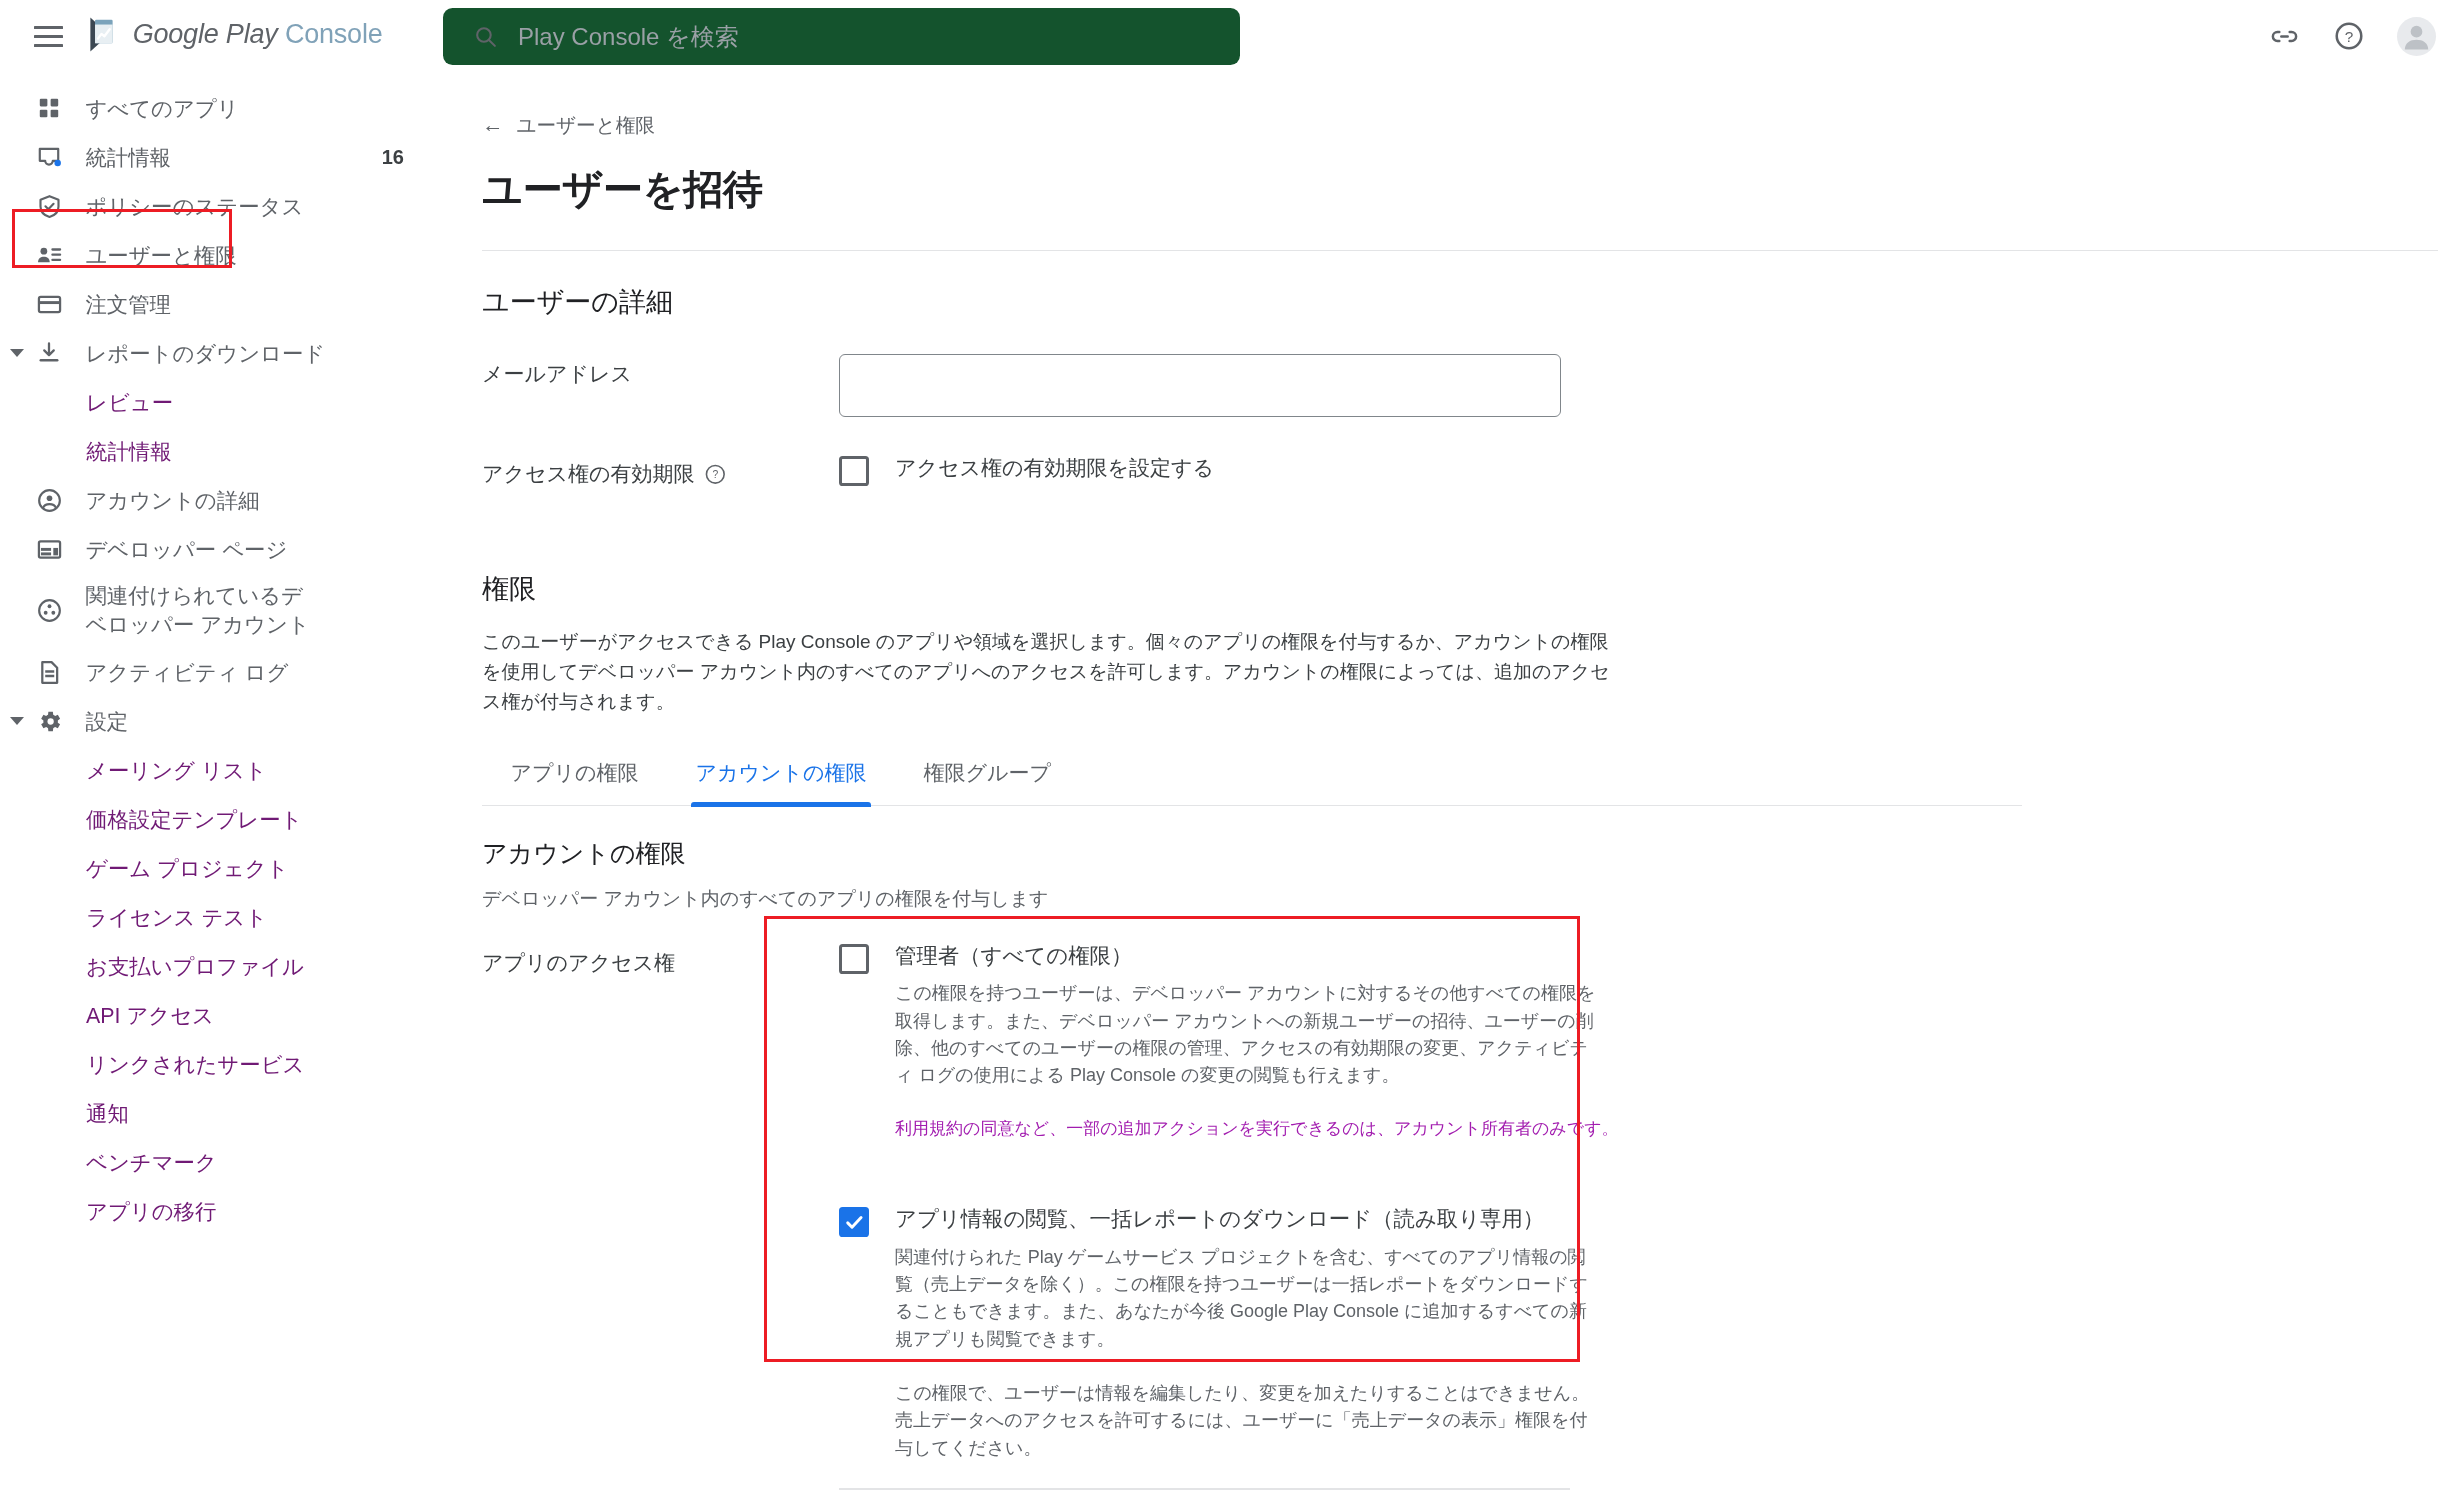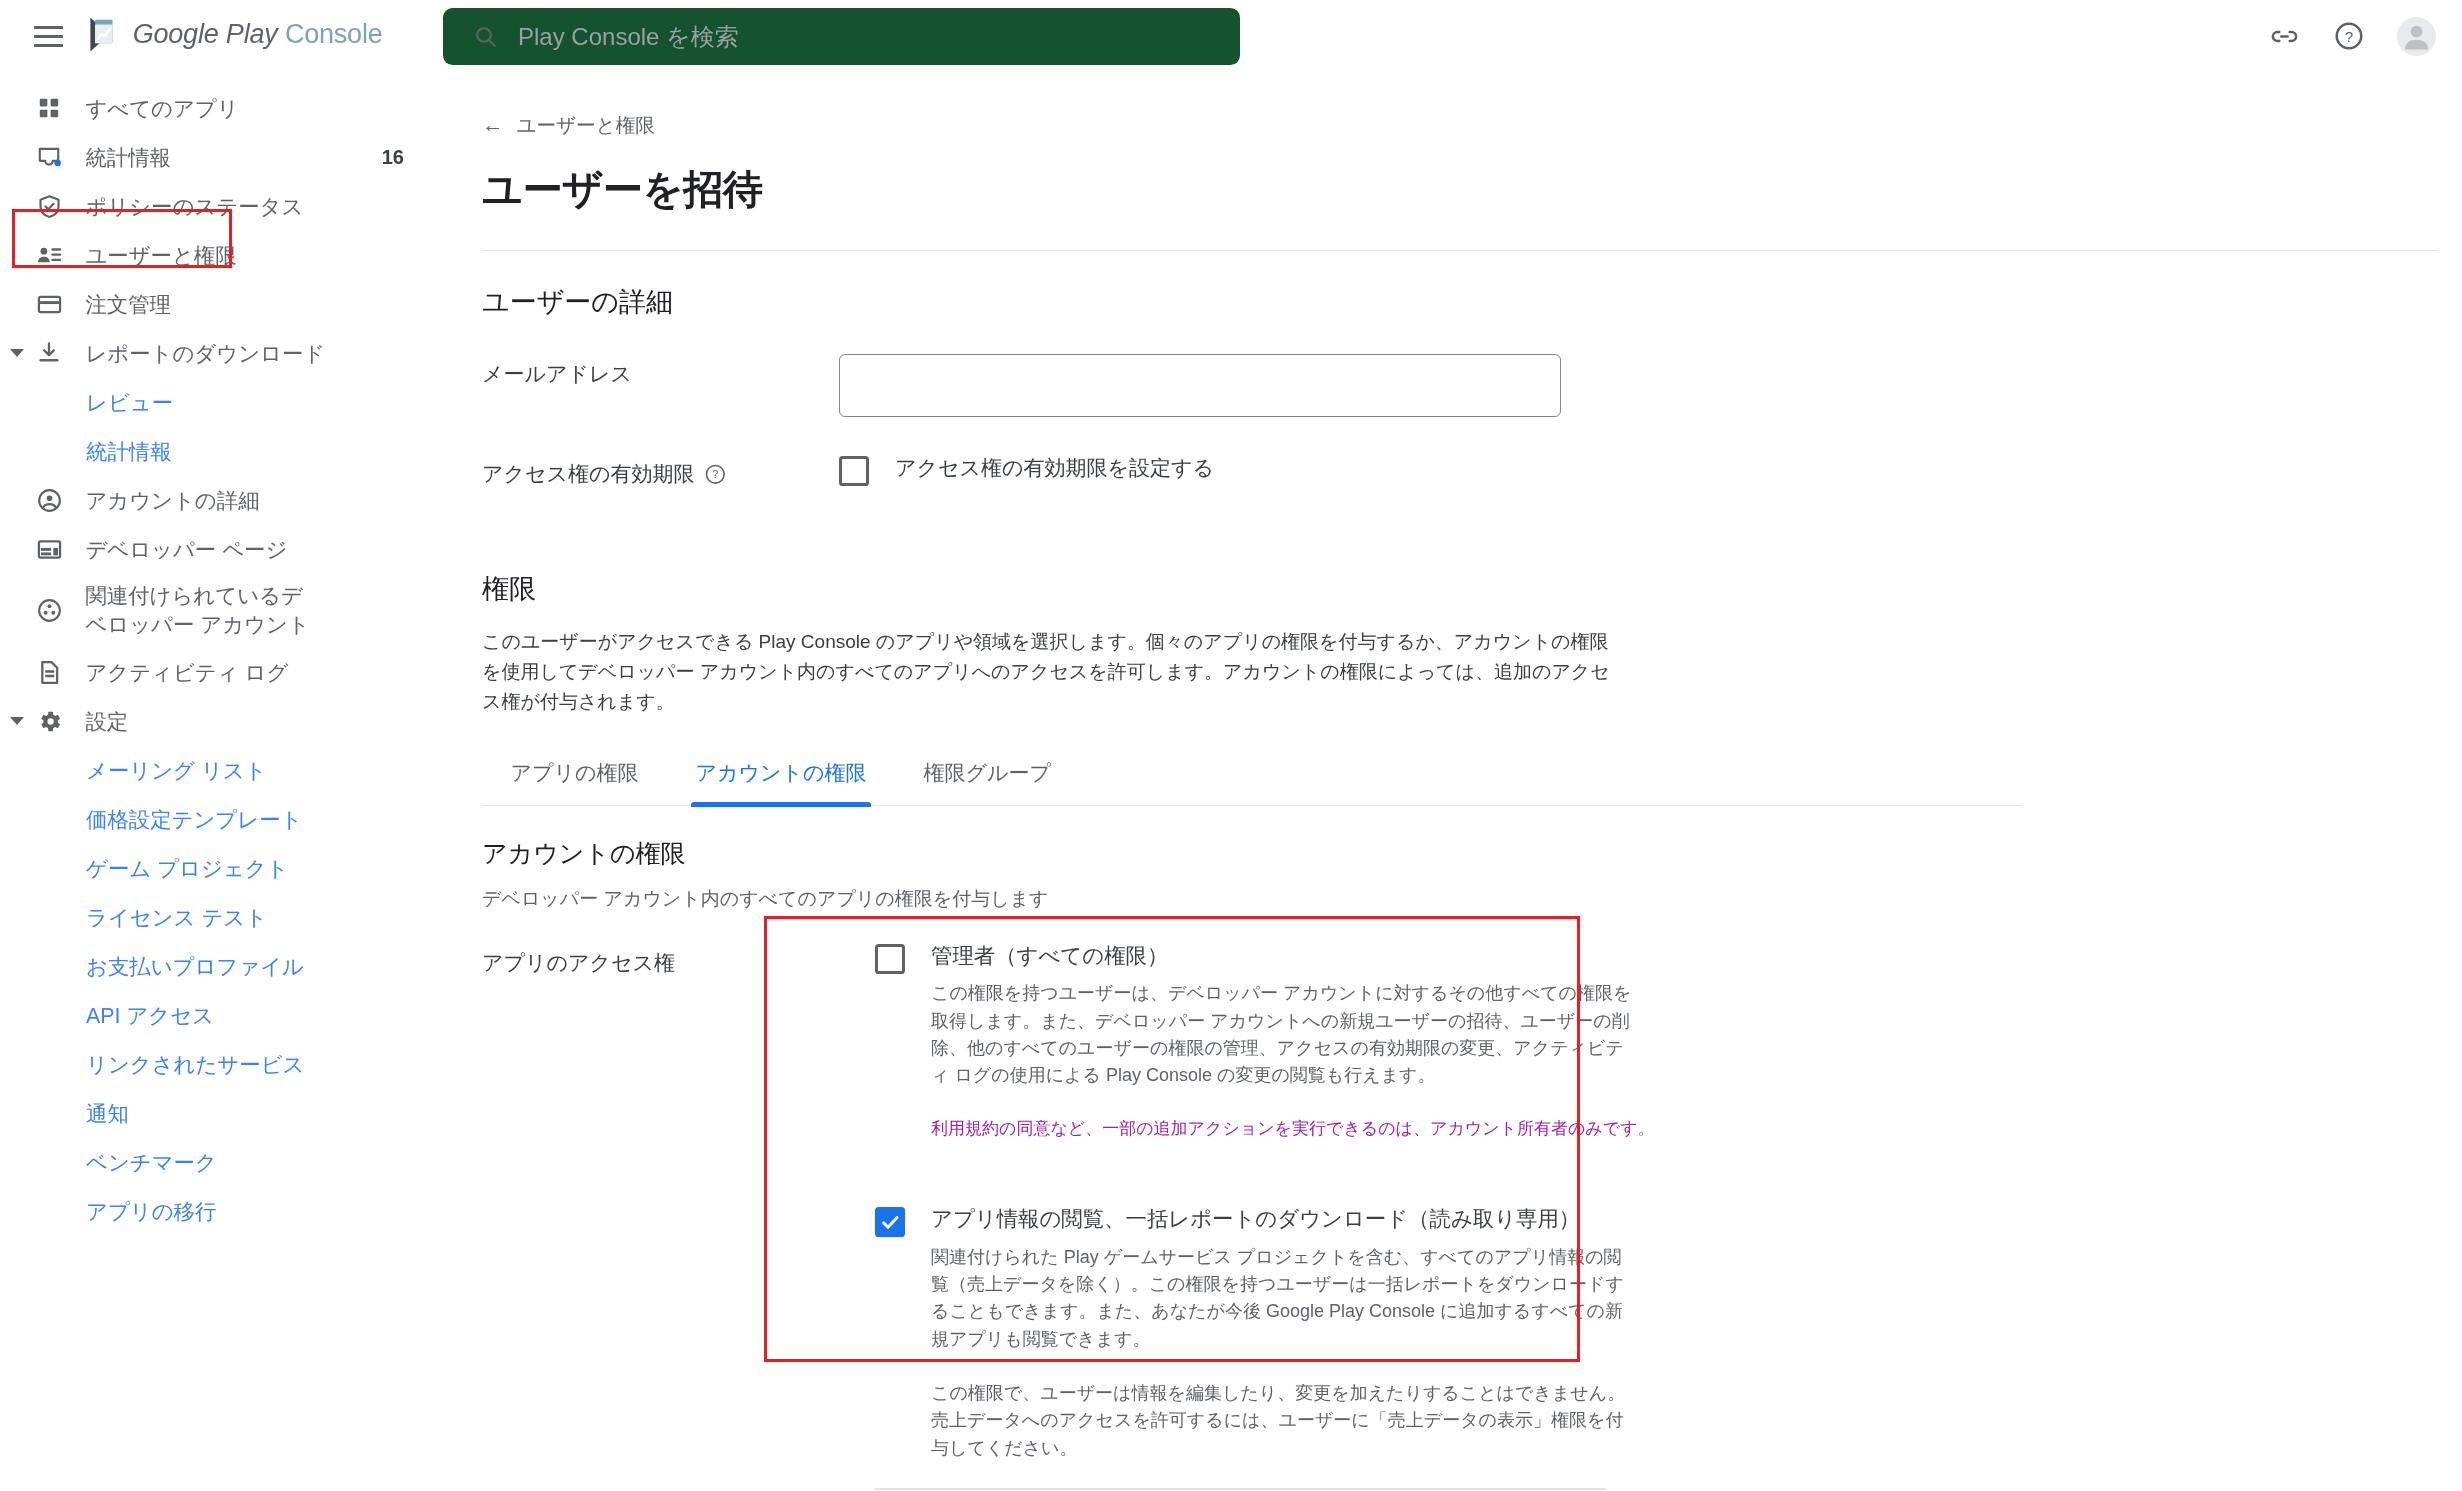--- a/index.html
+++ b/index.html
@@ -92,21 +92,21 @@
     transform: translateY(-50%);
     width: 0; height: 0;
     border-left: 7.7px solid transparent;
     border-right: 7.7px solid transparent;
     border-top: 8.3px solid #5f6368;
   }
   .nav-sub {
     display: flex; align-items: center;
     height: 49px;
     padding-left: 86px;
-    font-size: 21.4px; color: #3b82f6;
+    font-size: 21.4px; color: #701a75;
     cursor: pointer; white-space: nowrap;
   }
 
   .hl-box-sidebar {
     position: absolute;
     left: 12px; top: 209px;
     width: 220px; height: 59px;
     border: 3.6px solid #ed1c24;
     pointer-events: none;
     z-index: 40;
@@ -494,21 +494,21 @@
 
   <div class="tabs">
     <div class="tab"><span>アプリの権限</span></div>
     <div class="tab active"><span>アカウントの権限</span></div>
     <div class="tab"><span>権限グループ</span></div>
   </div>
 
   <div class="section-h2" style="margin-top:31px;font-size:25px;">アカウントの権限</div>
   <div class="sub-note">デベロッパー アカウント内のすべてのアプリの権限を付与します</div>
 
-  <div class="row" style="margin-top:31px;gap:36px;">
+  <div class="row" style="margin-top:31px;">
     <div class="row-label">アプリのアクセス権</div>
     <div class="row-body">
 
       <div class="cb-row">
         <div class="cb"></div>
         <div class="cb-text">
           <div class="cb-title">管理者（すべての権限）</div>
           <div class="cb-desc">この権限を持つユーザーは、デベロッパー アカウントに対するその他すべての権限を取得します。また、デベロッパー アカウントへの新規ユーザーの招待、ユーザーの削除、他のすべてのユーザーの権限の管理、アクセスの有効期限の変更、アクティビティ ログの使用による Play Console の変更の閲覧も行えます。</div>
           <div class="note-small">利用規約の同意など、一部の追加アクションを実行できるのは、アカウント所有者のみです。</div>
         </div>

